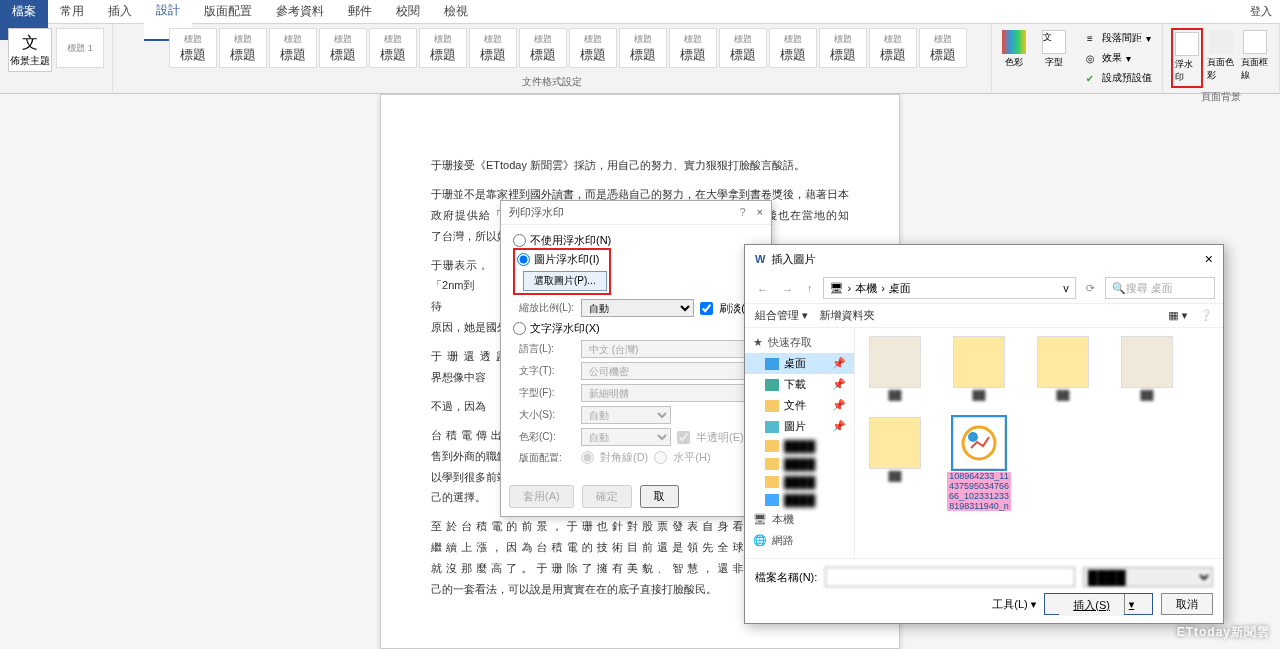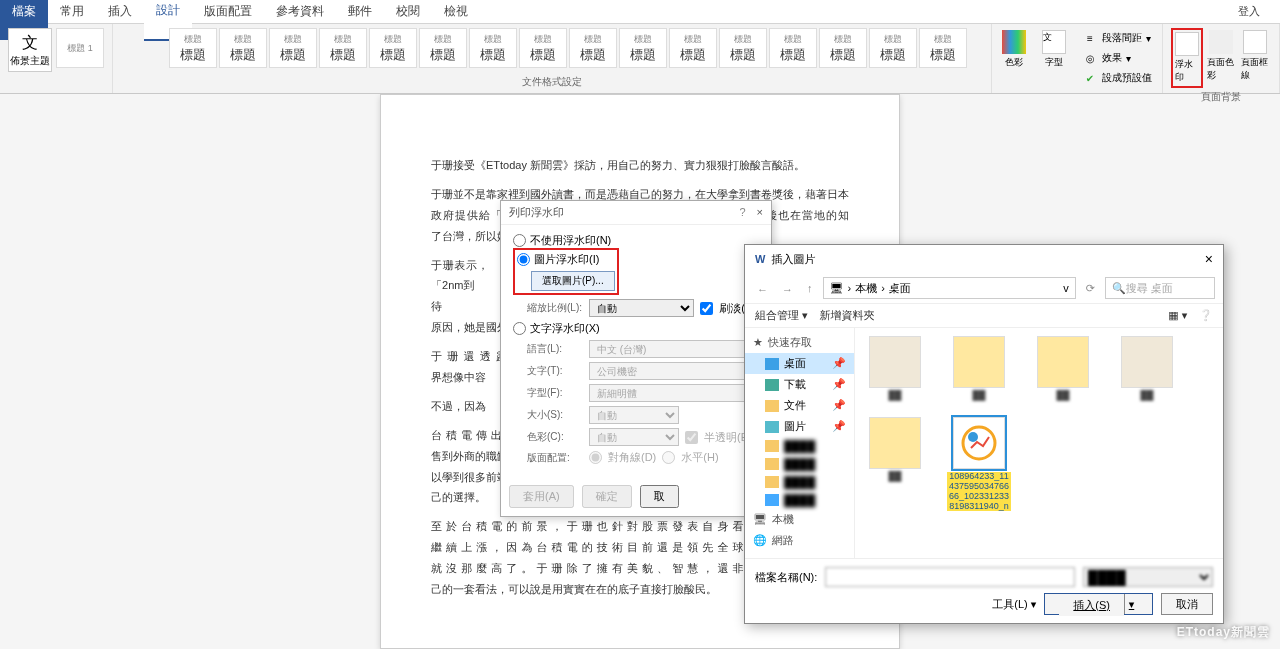--- a/index.html
+++ b/index.html
@@ -3,21 +3,21 @@
 <meta charset="utf-8">
 <style>
 * { box-sizing: border-box; margin: 0; padding: 0; font-family: "Microsoft JhengHei", "Segoe UI", sans-serif; }
 body { width: 1280px; height: 649px; background: #f5f5f5; overflow: hidden; position: relative; font-size: 12px; }
 
 
 .ribbon-tabs { height: 24px; background: #fff; display: flex; align-items: center; border-bottom: 1px solid #d4d4d4; }
 .ribbon-tab { padding: 20px 12px; font-size: 12px; color: #444; cursor: pointer; }
 .ribbon-tab.file { background: #2b579a; color: #fff; }
 .ribbon-tab.active { color: #2b579a; border-bottom: 2px solid #2b579a; background: #fff; }
-.login { position: absolute; right: 20px; top: 4px; font-size: 11px; color: #444; }
+.login { position: absolute; right: 8px; top: 4px; font-size: 11px; color: #444; }
 
 .ribbon-content { height: 70px; background: #f3f3f3; border-bottom: 1px solid #c8c8c8; display: flex; font-size: 11px; }
 .ribbon-group { border-right: 1px solid #e0e0e0; padding: 4px 8px; display: flex; flex-direction: column; }
 .group-body { flex: 1; display: flex; gap: 4px; align-items: flex-start; }
 .group-label { text-align: center; font-size: 10px; color: #666; padding-top: 2px; }
 
 .theme-btn { width: 44px; height: 44px; border: 1px solid #ccc; background: #fff; font-size: 10px; display: flex; flex-direction: column; align-items: center; justify-content: center; }
 .style-item { width: 48px; height: 40px; border: 1px solid #ddd; background: #fff; display: flex; flex-direction: column; align-items: center; justify-content: center; font-size: 9px; color: #888; }
 .style-item .big { font-size: 13px; color: #333; }
 
@@ -35,21 +35,21 @@
 .page { width: 520px; background: #fff; border: 1px solid #ccc; margin-top: 0; padding: 60px 50px; box-shadow: 0 2px 6px rgba(0,0,0,0.15); }
 .page p { font-size: 11px; line-height: 1.9; color: #333; text-align: justify; margin-bottom: 8px; }
 
 
 .wm-dialog { position: absolute; left: 500px; top: 200px; width: 272px; background: #fff; border: 1px solid #aaa; box-shadow: 2px 2px 8px rgba(0,0,0,0.2); font-size: 11px; z-index: 10; }
 .wm-title { padding: 4px 8px; background: #fff; color: #555; border-bottom: 1px solid #eee; display: flex; justify-content: space-between; }
 .wm-body { padding: 8px 12px; }
 .wm-row { display: flex; align-items: center; gap: 6px; margin: 4px 0; }
 .wm-row label { width: 56px; color: #666; font-size: 10px; }
 .wm-row input[type=text], .wm-row select { flex: 1; height: 18px; font-size: 10px; border: 1px solid #aaa; padding: 0 3px; }
-.wm-sub { margin-left: 14px; }
+.wm-sub { margin-left: 6px; }
 .wm-radio { display: flex; align-items: center; gap: 4px; font-size: 11px; }
 .hl-red { border: 2px solid #e02020; padding: 2px; }
 .select-pic-btn { border: 1px solid #7a99c2; background: #e8f0fa; padding: 2px 10px; font-size: 10px; cursor: pointer; }
 .wm-buttons { display: flex; justify-content: flex-start; gap: 8px; padding: 8px; }
 .wm-buttons button { padding: 2px 12px; font-size: 11px; }
 .disabled { color: #aaa; }
 
 
 .fp { position: absolute; left: 744px; top: 244px; width: 480px; height: 380px; background: #fff; border: 1px solid #888; box-shadow: 3px 3px 12px rgba(0,0,0,0.3); font-size: 11px; z-index: 20; display: flex; flex-direction: column; }
 .fp-title { padding: 6px 10px; display: flex; justify-content: space-between; align-items: center; }
@@ -65,21 +65,21 @@
 .fp-side-item { padding: 3px 8px 3px 20px; display: flex; align-items: center; gap: 5px; cursor: pointer; }
 .fp-side-item.sel { background: #cce8ff; }
 .fp-side-item .ic { width: 14px; height: 12px; background: #f7c968; }
 .fp-side-item.cat { padding-left: 8px; font-weight: normal; color: #555; }
 .fp-main { flex: 1; padding: 8px; display: flex; flex-wrap: wrap; align-content: flex-start; gap: 16px 20px; overflow: auto; }
 .fp-item { width: 64px; display: flex; flex-direction: column; align-items: center; gap: 3px; }
 .fp-thumb { width: 52px; height: 52px; background: #f0e8d8; border: 1px solid #ddd; }
 .fp-thumb.folder { background: #ffe8a0; }
 .fp-item .lbl { font-size: 9px; color: #444; text-align: center; word-break: break-all; line-height: 1.1; filter: blur(1.5px); }
 .fp-item.sel .fp-thumb { outline: 2px solid #2b90d9; }
-.fp-item.sel .lbl { background: #fde047; filter: none; color: #1a5490; }
+.fp-item.sel .lbl { background: #f9a8d4; filter: none; color: #1a5490; }
 .fp-thumb.logo { background: #fff; display:flex; align-items:center; justify-content:center; }
 .fp-bottom { border-top: 1px solid #eee; padding: 8px 10px; display: flex; flex-direction: column; gap: 6px; }
 .fp-row { display: flex; align-items: center; gap: 8px; }
 .fp-row input { flex: 1; height: 20px; border: 1px solid #aaa; }
 .fp-row select { width: 130px; height: 20px; border: 1px solid #aaa; filter: blur(1.5px); }
 .fp-actions { display: flex; justify-content: flex-end; gap: 8px; align-items: center; }
 .fp-actions button, .fp-actions .split { height: 22px; padding: 0 14px; border: 1px solid #888; background: #f4f4f4; font-size: 11px; }
 .split { display: flex; }
 .split .dd { width: 14px; border-left: 1px solid #888; display:flex; align-items:center; justify-content:center; padding:0; }
 

